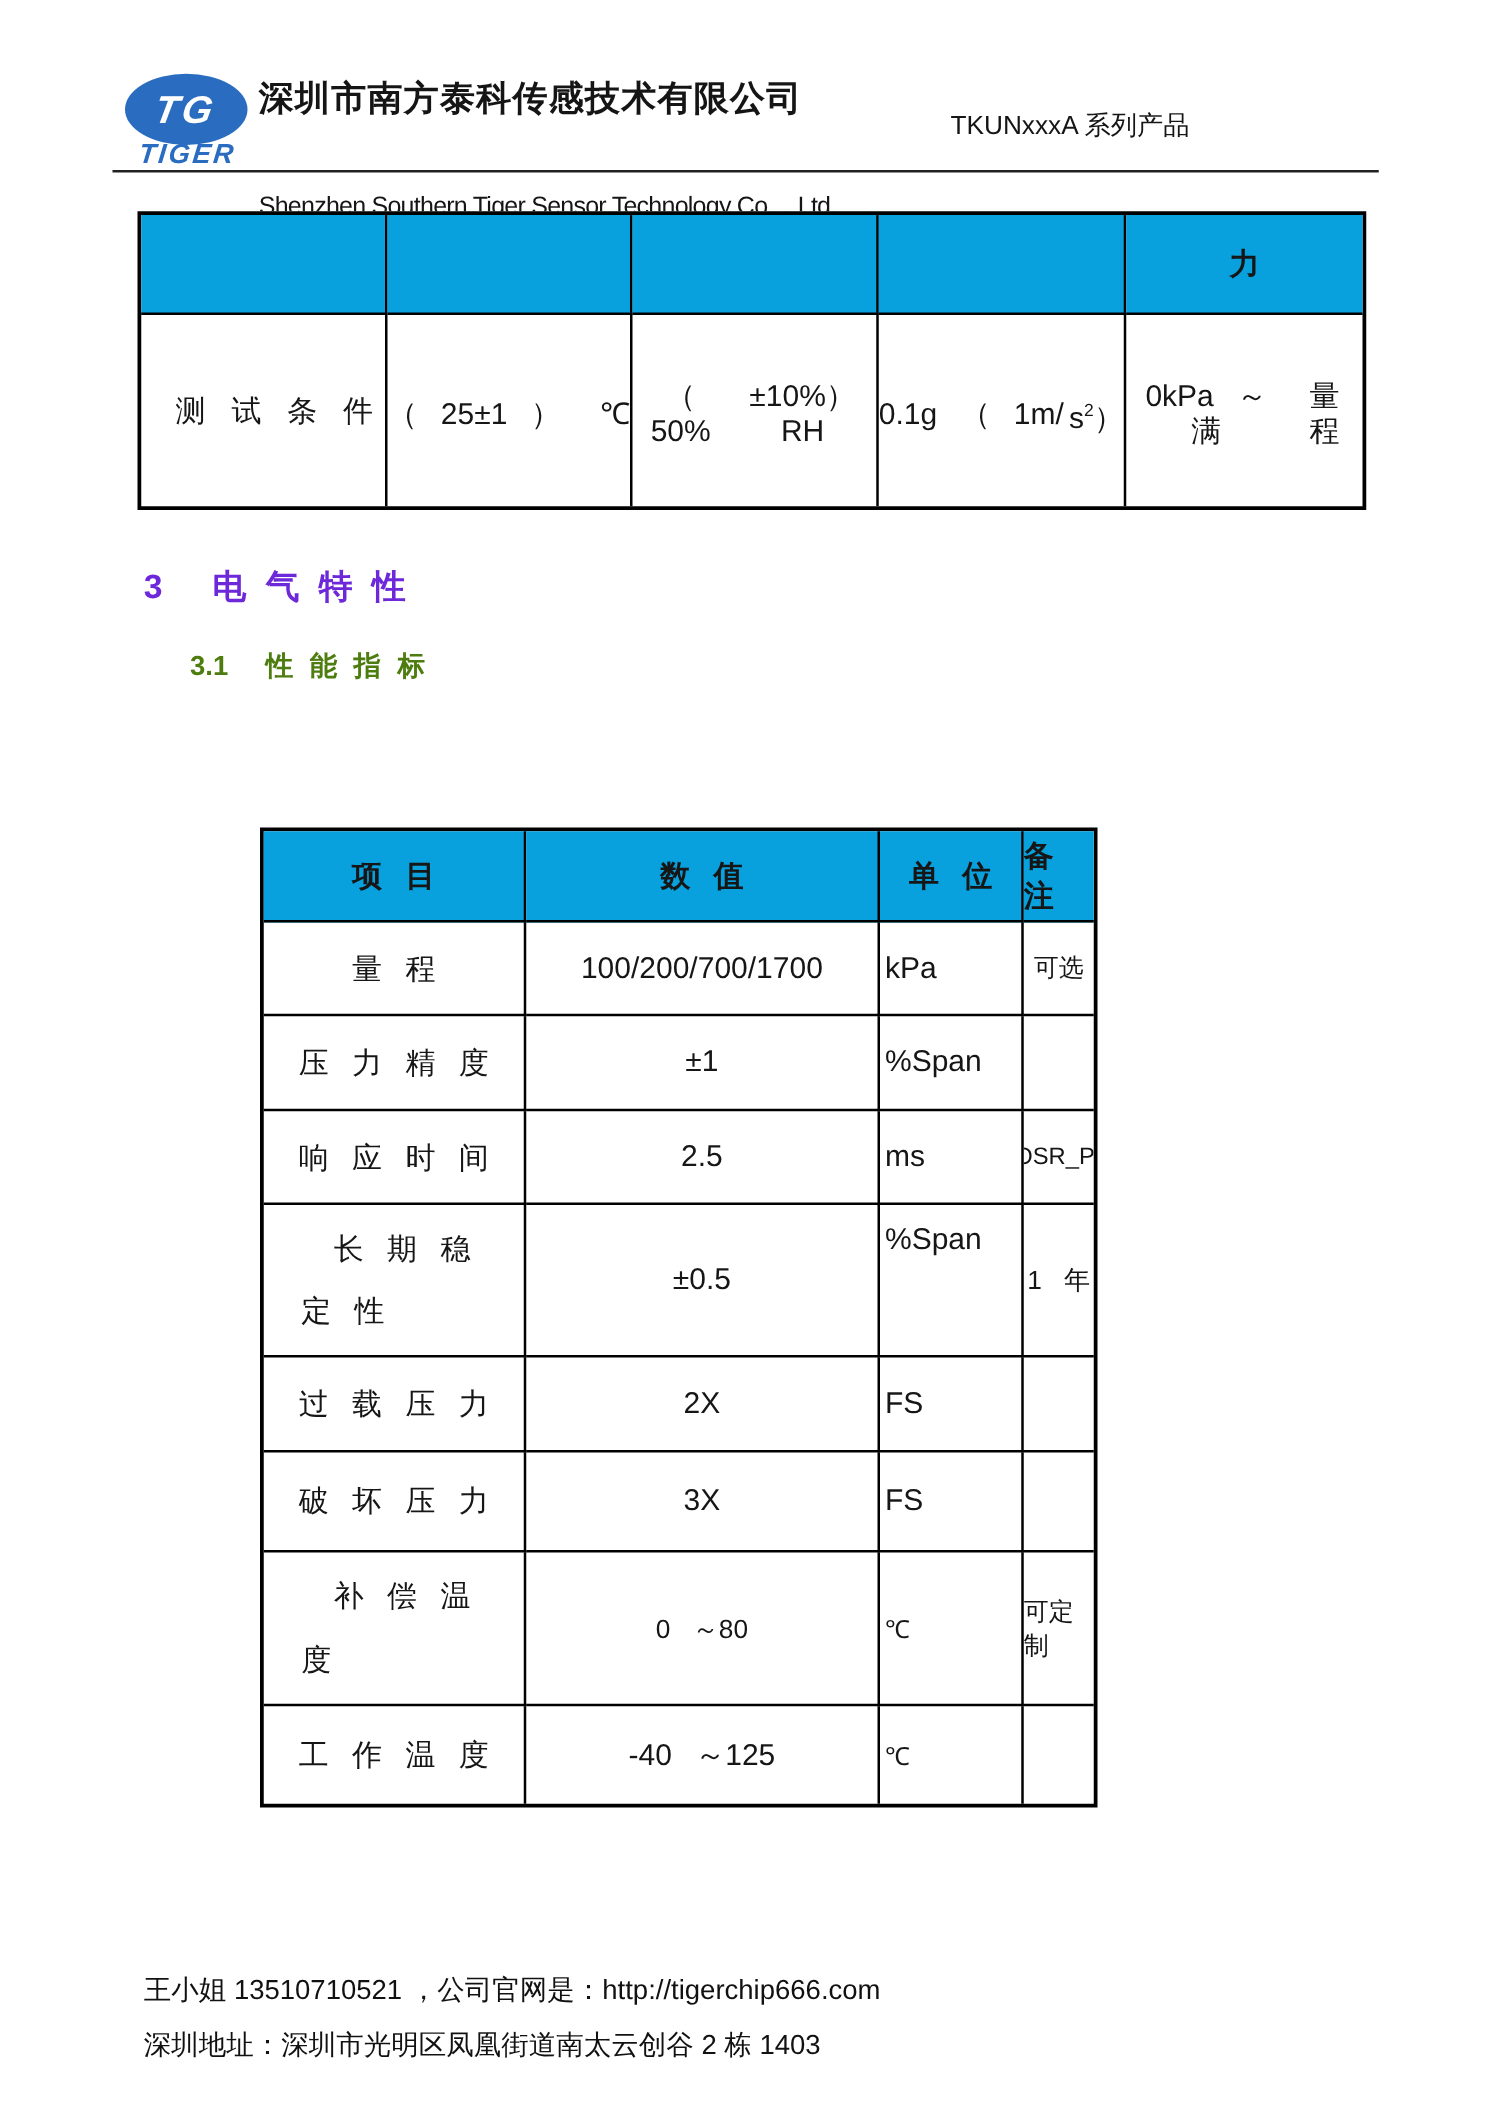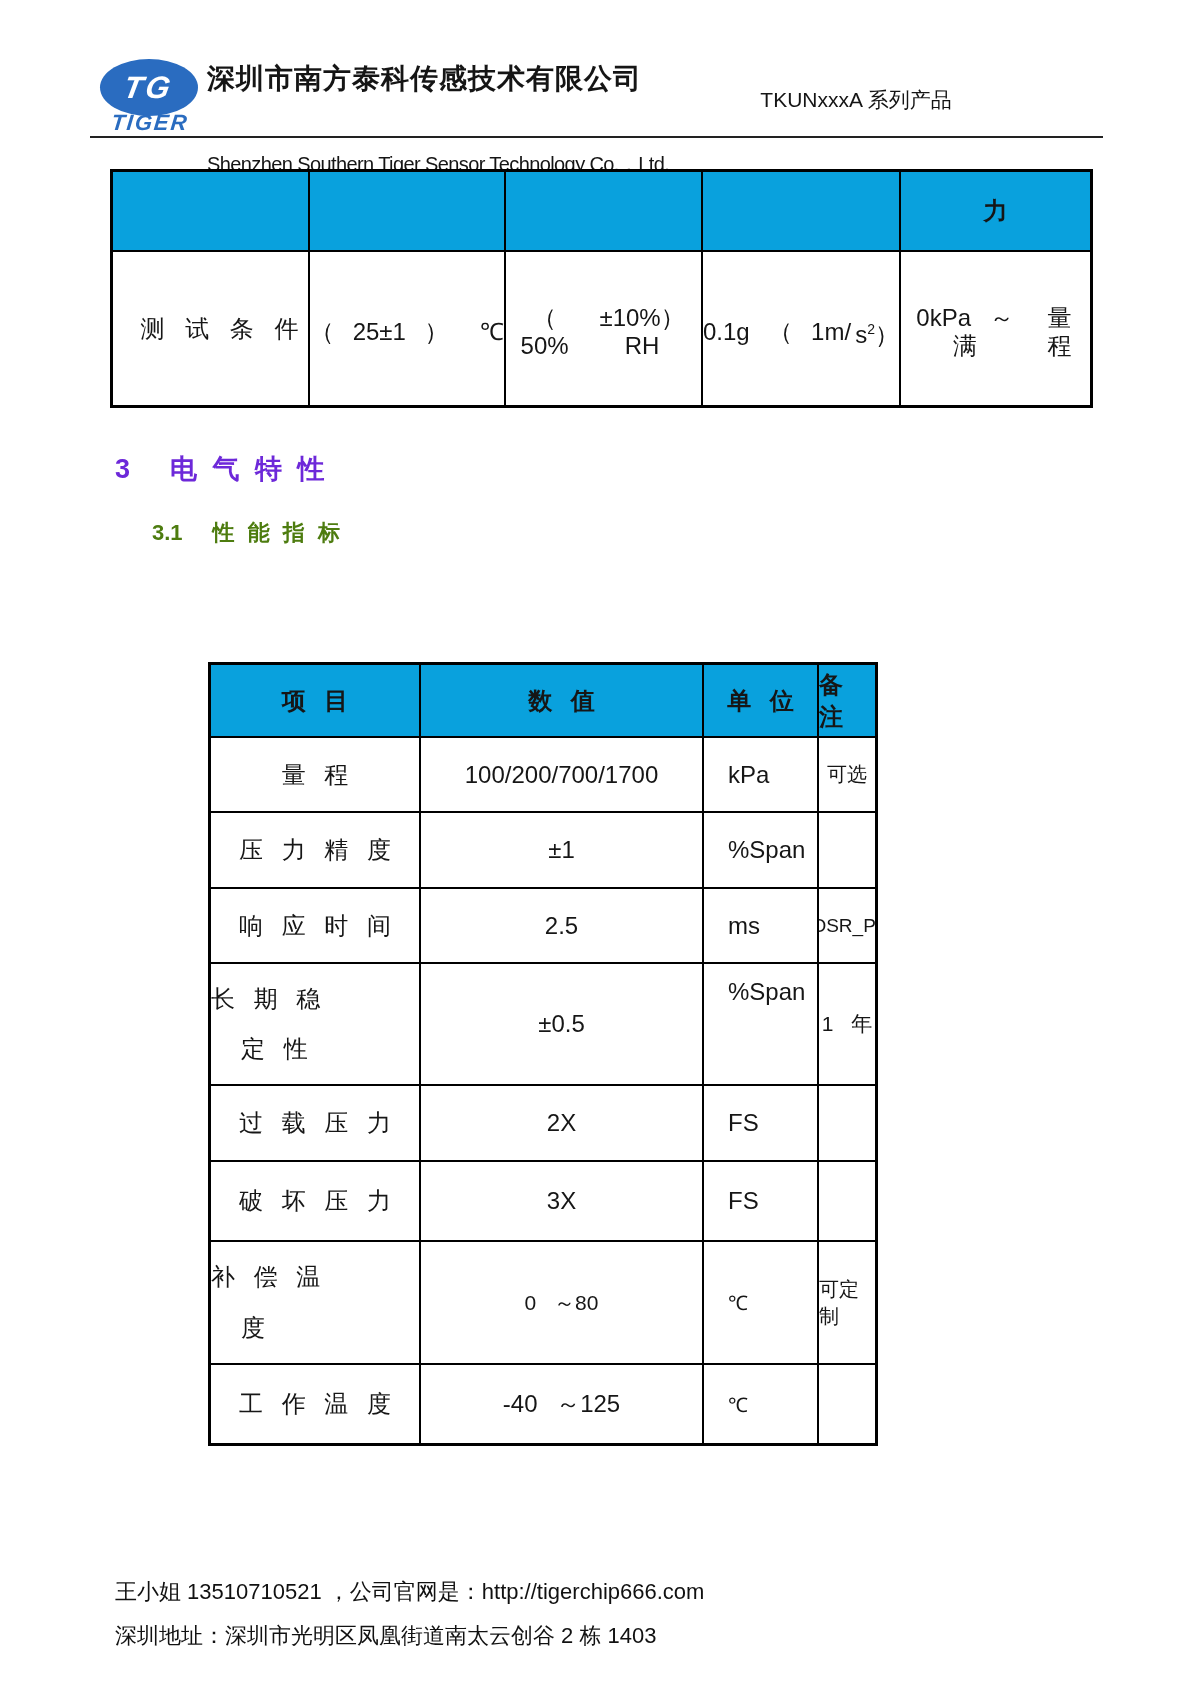--- a/index.html
+++ b/index.html
@@ -41,24 +41,24 @@
   
   .h3 { position:absolute; left:115px; top:451px; font-size:27px; font-weight:bold; color:#6d28d9; word-spacing:8px; }
   .h3 .num { margin-right:40px; }
   .h31 { position:absolute; left:152px; top:518px; font-size:22px; font-weight:bold; color:#4d7c0f; word-spacing:7px; }
   .h31 .num { margin-right:30px; }
 
   
   #spec-table { left:208px; top:662px; width:670px;
     grid-template-columns:210px 283px 115px 1fr;
     grid-template-rows:73px 75px 76px 75px 122px 76px 80px 123px 78px; }
-  #spec-table .unit { justify-content:flex-start; padding-left:24px; }
+  #spec-table .unit { justify-content:flex-start; padding-left:4px; }
   #spec-table .unit.top { align-items:flex-start; padding-top:14px; }
   #spec-table .item.two { flex-direction:column; justify-content:space-evenly; align-items:flex-start; }
-  #spec-table .item.two .l1 { }
+  #spec-table .item.two .l1 { padding-left:56px; }
   #spec-table .item.two .l2 { padding-left:30px; }
   .fs21 { font-size:21px !important; }
   .fs20 { font-size:20px !important; }
   .fs19 { font-size:19px !important; word-spacing:normal !important;padding-left:40px; }
 
   
   .footer { position:absolute; left:115px; top:1570px; font-size:22px; color:#111; line-height:44px; }
 </style>
 </head>
 <body>

